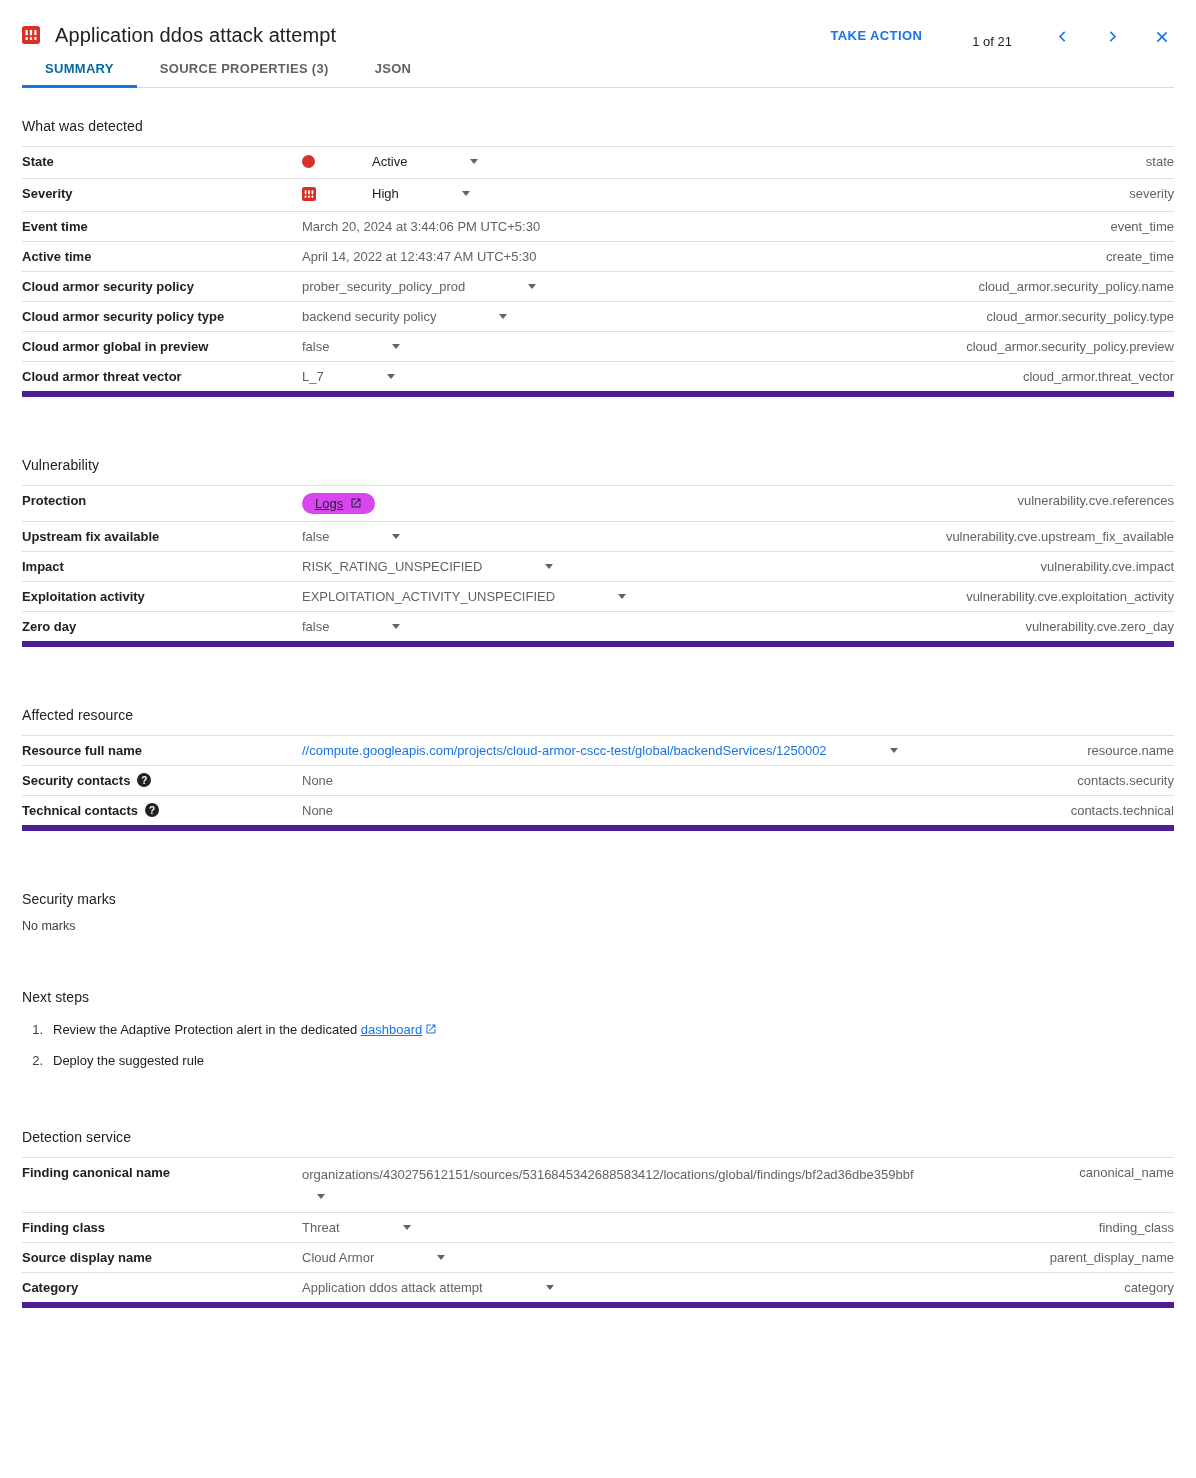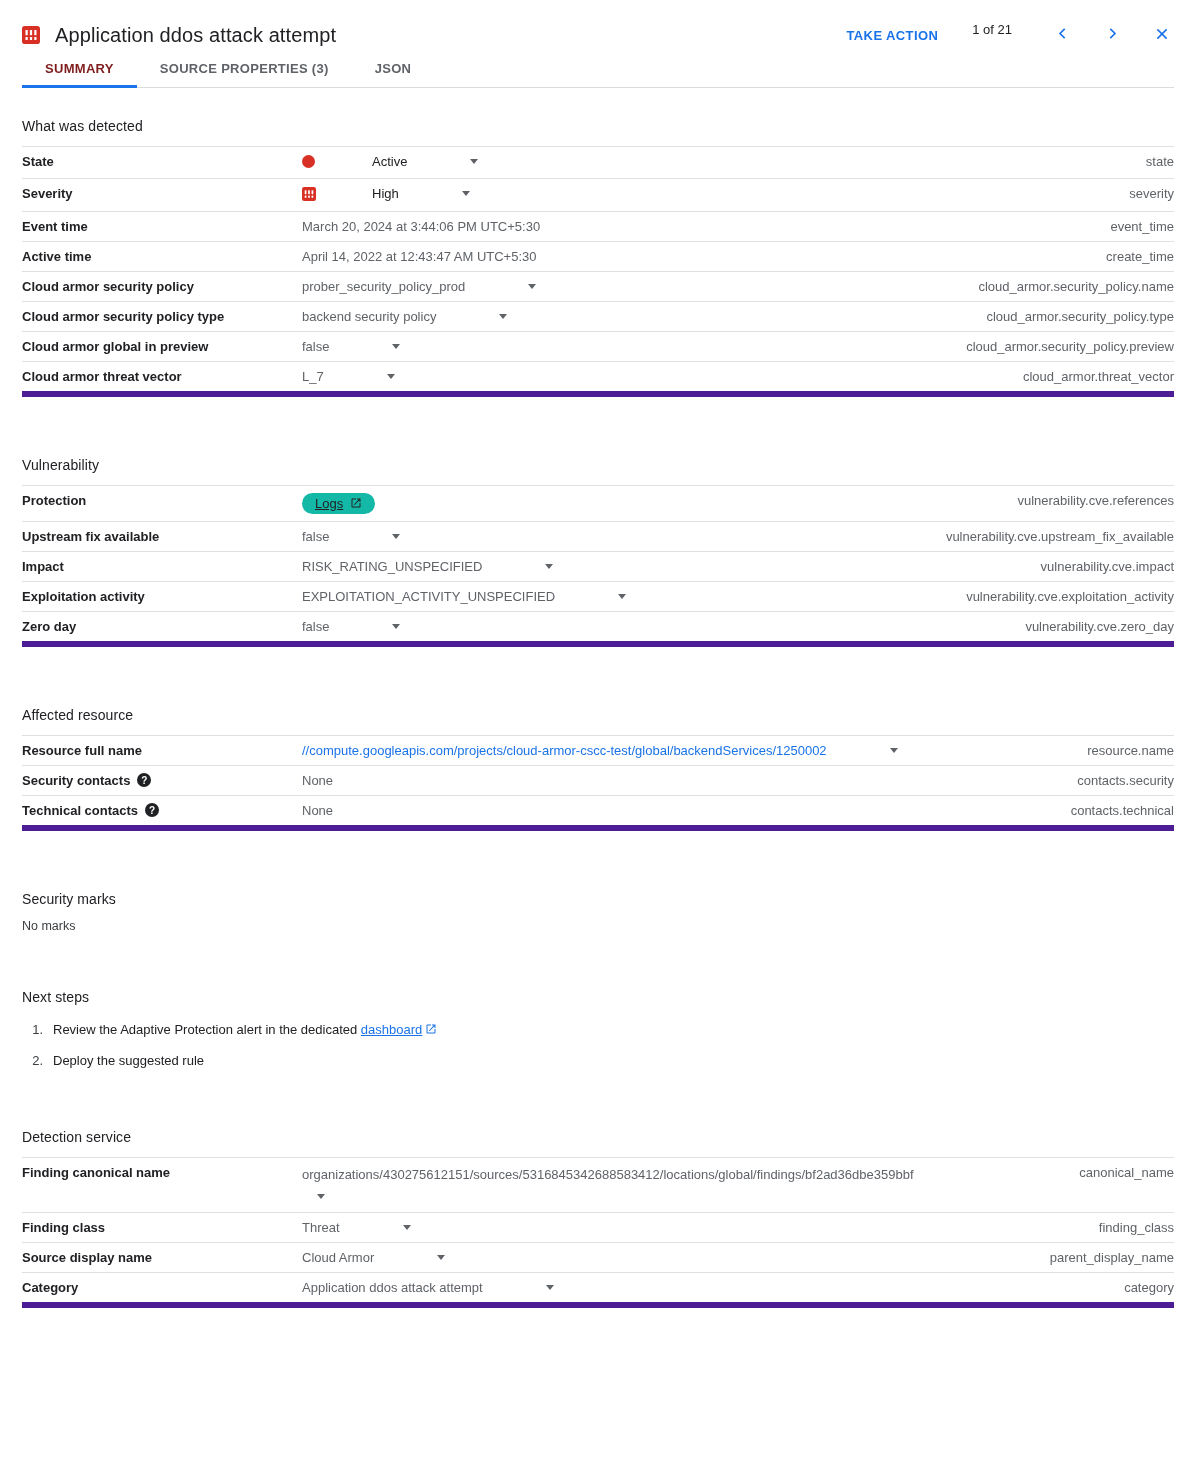--- a/index.html
+++ b/index.html
@@ -9,29 +9,29 @@
     font-family:"Liberation Sans","DejaVu Sans",sans-serif;
     color:#202124;
   }
   .container { padding:0 22px; }
 
   
   .header { display:flex; justify-content:space-between; align-items:center; padding-top:30px; height:40px; }
   .header-left { display:flex; align-items:center; gap:15px; }
   .sev-badge { display:inline-flex; }
   h1 { font-size:20px; font-weight:400; margin:0; letter-spacing:.1px; color:#202124; }
-  .header-right { display:flex; align-items:flex-start; }
+  .header-right { display:flex; align-items:flex-end; }
   .take-action { background:none; border:none; color:#1a73e8; font-weight:700; font-size:13px; letter-spacing:.4px; cursor:pointer; font-family:inherit; padding:6px 8px; }
-  .pagination { font-size:13px; font-weight:500; color:#202124; margin:0 12px 0 26px; }
+  .pagination { font-size:13px; font-weight:500; color:#202124; margin:0 12px 0 42px; }
   .icon-btn { background:none; border:none; padding:0; width:24px; height:24px; display:inline-flex; align-items:center; justify-content:center; cursor:pointer; margin-left:26px; }
 
   
   .tabbar { display:flex; border-bottom:1px solid #dadce0; margin-top:10px; padding:0; }
   .tab { padding:0 23px; height:37px; display:flex; align-items:center; font-size:13px; font-weight:700; letter-spacing:.3px; color:#5f6368; cursor:pointer; position:relative; }
-  .tab.active { color:#7f1d1d; }
+  .tab.active { color:#0369a1; }
   .tab.active::after { content:""; position:absolute; left:0; right:0; bottom:-1px; height:3px; background:#1a73e8; }
 
   
   .section { margin-top:60px; }
   .section-first { margin-top:30px; }
   .section-next-steps { margin-top:56px; }
   h2 { font-size:14px; font-weight:500; letter-spacing:.1px; margin:0 0 12px 0; color:#202124; }
 
   
   .rows { border-bottom:6px solid #4c1d95; }
@@ -44,21 +44,21 @@
   .val-group.inline { display:inline; }
   .vtext { color:#5f6368; }
   .vtext.dark { color:#202124; }
   .vtext.link { color:#1a73e8; cursor:pointer; }
   .value.wrap { line-height:21px; }
   .value.wrap .vtext { word-break:break-all; }
   .caret { width:0; height:0; border-left:4.5px solid transparent; border-right:4.5px solid transparent; border-top:5px solid #5f6368; margin-left:15px; display:inline-block; vertical-align:middle; }
   .dot { width:13px; height:13px; border-radius:50%; background:#d93025; margin-right:9px; display:inline-block; }
   .sev-sm { display:inline-flex; margin-right:8px; }
   .help { width:14px; height:14px; border-radius:50%; background:#202124; color:#fff; font-size:10px; font-weight:700; display:inline-flex; align-items:center; justify-content:center; cursor:pointer; flex:none; }
-  .chip { display:inline-flex; align-items:center; gap:7px; background:#14b8a6; border:none; border-radius:12px; padding:3px 13px; cursor:pointer; font-family:inherit; margin:1px 0; }
+  .chip { display:inline-flex; align-items:center; gap:7px; background:#d946ef; border:none; border-radius:12px; padding:3px 13px; cursor:pointer; font-family:inherit; margin:1px 0; }
   .chip-label { font-size:13px; color:#202124; text-decoration:underline; }
   .chip svg { color:#202124; }
 
   
   .no-marks { font-size:12.5px; color:#3c4043; margin-top:4px; }
 
   
   .steps { margin:16px 0 0; padding:0; list-style:none; }
   .step { display:flex; gap:10px; font-size:13px; line-height:17px; margin-bottom:14px; padding-left:7px; }
   .step-num { color:#3c4043; min-width:14px; text-align:right; }

